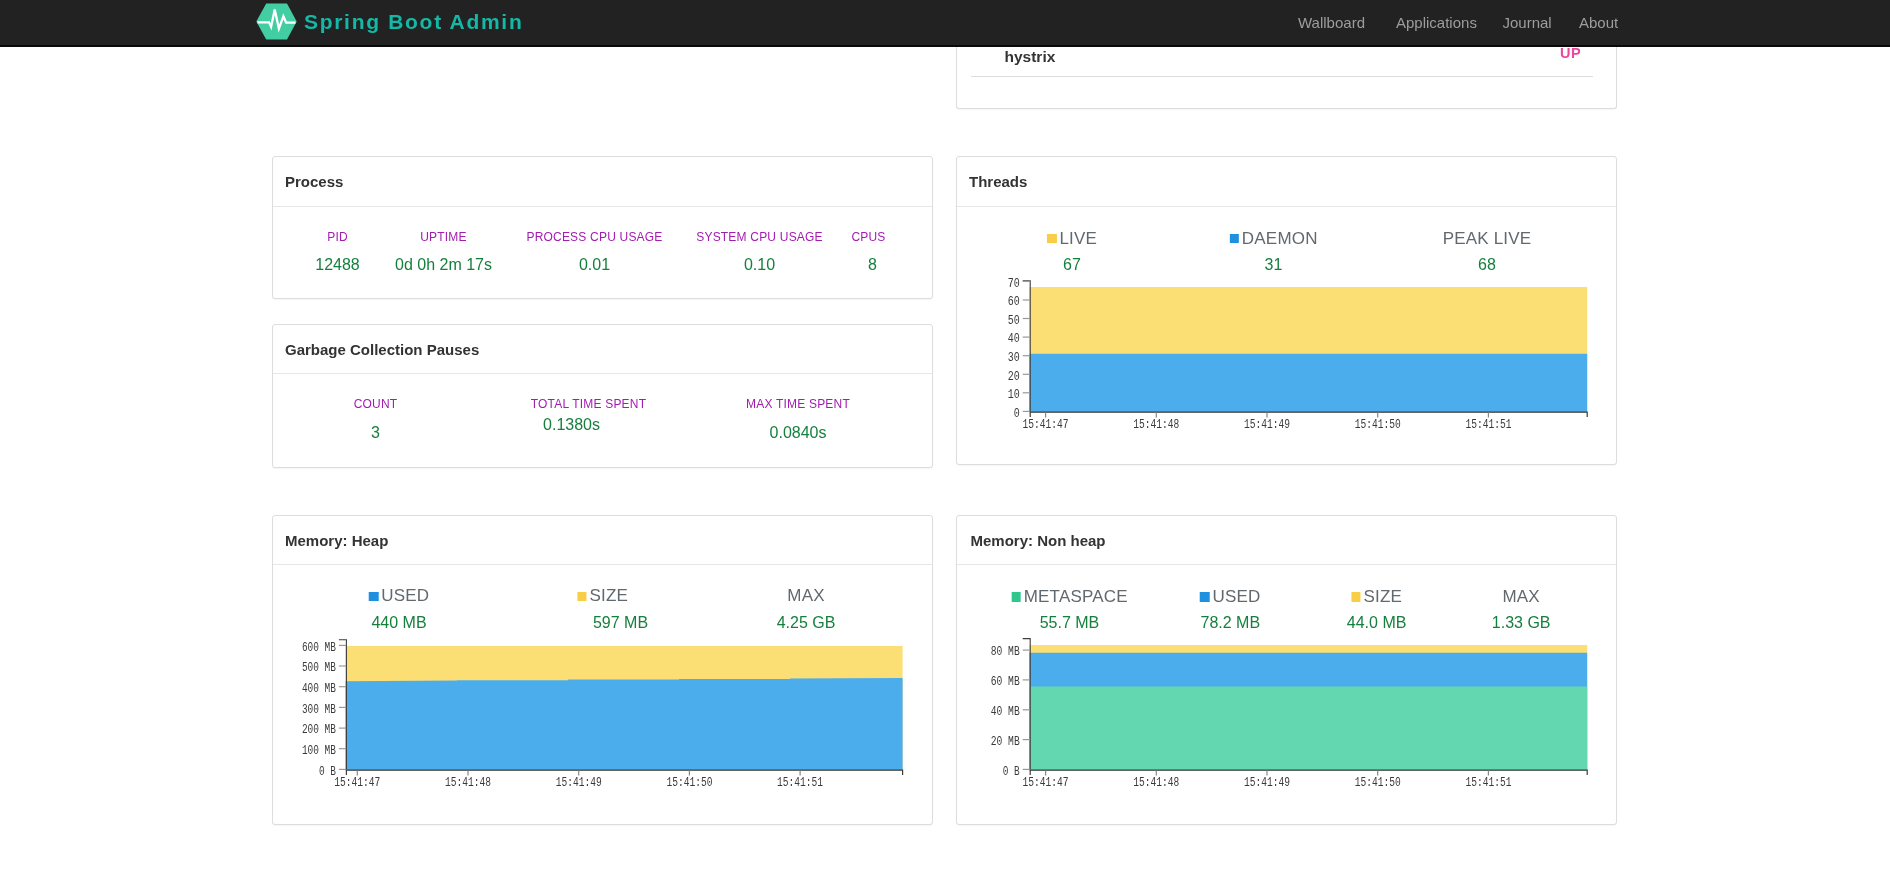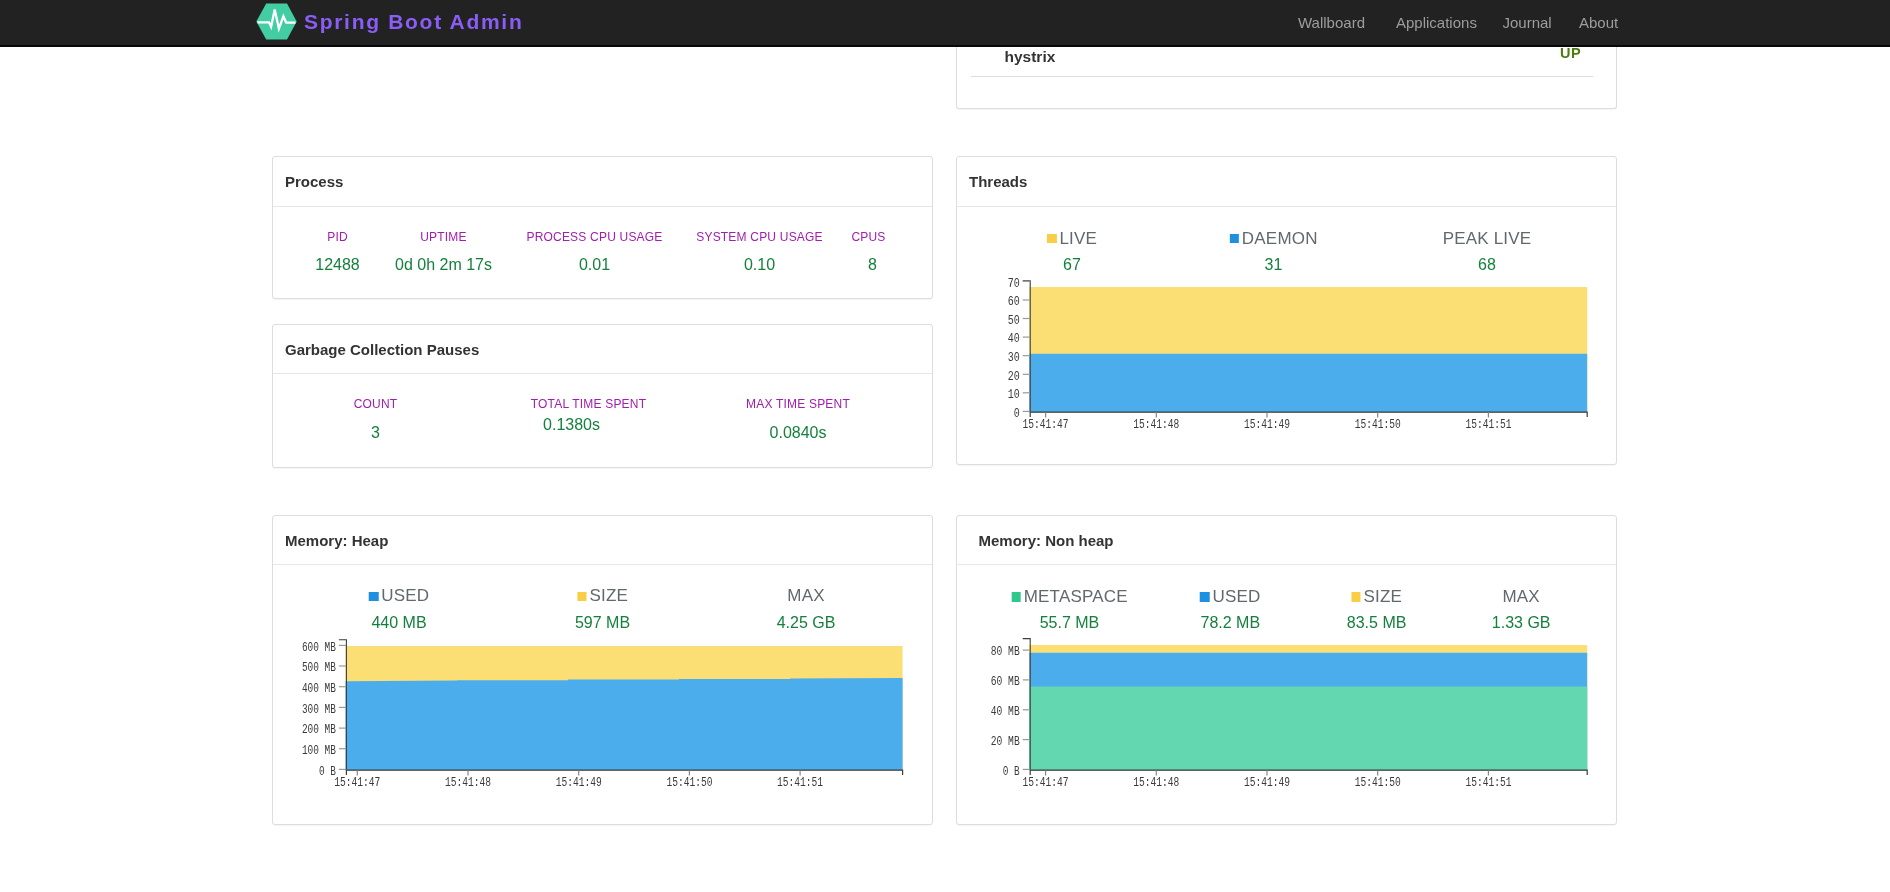--- a/index.html
+++ b/index.html
@@ -7,26 +7,26 @@
 .ptitle{position:absolute;transform:translateY(-50%);font-size:15px;font-weight:bold;color:#333;white-space:nowrap}
 .psep{position:absolute;left:0;right:0;height:1px;background:#e7e7e7}
 .cc{position:absolute;transform:translate(-50%,-50%);white-space:nowrap}
 .lab{font-size:12px;letter-spacing:0.2px;color:#a21caf}
 .val{font-size:16px;color:#15803d}
 .leg{position:absolute;transform:translate(-50%,-50%);white-space:nowrap;display:flex;align-items:center}
 .sq{width:9.5px;height:9.5px;display:inline-block;margin-right:3px}
 .legt{font-size:17px;letter-spacing:0.2px;color:#61686e}
 .navbar{position:absolute;left:0;top:0;width:1890px;height:45px;background:#222;border-bottom:2px solid #090909;z-index:10}
 .navlink{position:absolute;top:22px;transform:translateY(-50%);font-size:15px;color:#9d9d9d;white-space:nowrap}
-.brand{position:absolute;left:304px;top:21.5px;transform:translateY(-50%);font-size:21px;font-weight:bold;color:#8b5cf6;white-space:nowrap;letter-spacing:1.7px}
+.brand{position:absolute;left:304px;top:21.5px;transform:translateY(-50%);font-size:21px;font-weight:bold;color:#14b8a6;white-space:nowrap;letter-spacing:1.7px}
 </style></head><body>
 
 <div class="panel" style="left:955.5px;top:20px;width:659px;height:88px;border-top:none;border-radius:0 0 3px 3px">
 <div class="abs" style="left:48px;top:36.5px;transform:translateY(-50%);font-size:15.5px;font-weight:bold;color:#333">hystrix</div>
-<div class="abs" style="left:614px;top:33px;transform:translate(-50%,-50%);font-size:14.5px;font-weight:bold;color:#4d7c0f;letter-spacing:0.5px">UP</div>
+<div class="abs" style="left:614px;top:33px;transform:translate(-50%,-50%);font-size:14.5px;font-weight:bold;color:#ec4899;letter-spacing:0.5px">UP</div>
 <div class="abs" style="left:14.5px;top:56px;width:622px;height:1px;background:#ddd"></div>
 </div>
 <div class="navbar">
 <svg style="position:absolute;left:255.5px;top:2.5px" width="41" height="37" viewBox="0 0 41 37">
 <polygon points="0.3,18.6 10.2,0.4 31.0,0.4 40.7,18.6 31.0,36.6 10.2,36.6" fill="#42cda2"></polygon>
 <polyline points="1.5,19.3 13.0,19.3 15.1,23.9 18.7,6.4 22.9,25.6 27.4,13.3 30.2,19.6 39.5,19.6" fill="none" stroke="#fff" stroke-width="2.3" stroke-linejoin="miter" stroke-linecap="butt"></polyline>
 </svg>
 <div class="brand">Spring Boot Admin</div>
 <div class="navlink" style="left:1298px">Wallboard</div>
 <div class="navlink" style="left:1396px">Applications</div>
@@ -112,21 +112,21 @@
     <div class="psep" style="top:48.7px"></div>
 <div class="leg" style="left:126.5px;top:80.5px">
       <span class="sq" style="background:#1e90e0"></span>
       <span class="legt">USED</span>
     </div>
 <div class="cc val" style="left:126.5px;top:107.5px">440 MB</div>
 <div class="leg" style="left:330px;top:80.5px">
       <span class="sq" style="background:#f7ce46"></span>
       <span class="legt">SIZE</span>
     </div>
-<div class="cc val" style="left:330px;top:107.5px">597 MB</div>
+<div class="cc val" style="left:348px;top:107.5px">597 MB</div>
 <div class="leg" style="left:533.5px;top:80.5px">
       <span class="legt">MAX</span>
     </div>
 <div class="cc val" style="left:533.5px;top:107.5px">4.25 GB</div>
 </div>
 <svg style="position:absolute;left:261px;top:628px" width="680" height="175" viewBox="0 0 680 175">
     <polygon points="84.6,18.0 641.6,18.0 641.6,142.2 84.6,142.2" fill="#fbdf74"></polygon>
     <polygon points="84.6,53.3 196,52.6 196,52.2 307,52.2 307,51.6 418,51.6 418,51.0 529,51.0 529,50.4 641.6,49.9 641.6,142.2 84.6,142.2" fill="#4caded"></polygon>
     <path d="M77.9 11.8 H85.4 V141.4" fill="none" stroke="#3c3c3c" stroke-width="1.1"></path>
     <line x1="77.9" y1="17.4" x2="85.1" y2="17.4" stroke="#999" stroke-width="1.2"></line>
@@ -149,37 +149,37 @@
     <line x1="317.7" y1="142.4" x2="317.7" y2="147.4" stroke="#888" stroke-width="1.2"></line>
     <line x1="428.4" y1="142.4" x2="428.4" y2="147.4" stroke="#888" stroke-width="1.2"></line>
     <line x1="539.1" y1="142.4" x2="539.1" y2="147.4" stroke="#888" stroke-width="1.2"></line>
     <text x="96.3" y="158.3" text-anchor="middle" textLength="46" lengthAdjust="spacingAndGlyphs" font-family="&quot;Liberation Mono&quot;, monospace" font-size="12" fill="#3a3a3a">15:41:47</text>
     <text x="207.0" y="158.3" text-anchor="middle" textLength="46" lengthAdjust="spacingAndGlyphs" font-family="&quot;Liberation Mono&quot;, monospace" font-size="12" fill="#3a3a3a">15:41:48</text>
     <text x="317.7" y="158.3" text-anchor="middle" textLength="46" lengthAdjust="spacingAndGlyphs" font-family="&quot;Liberation Mono&quot;, monospace" font-size="12" fill="#3a3a3a">15:41:49</text>
     <text x="428.4" y="158.3" text-anchor="middle" textLength="46" lengthAdjust="spacingAndGlyphs" font-family="&quot;Liberation Mono&quot;, monospace" font-size="12" fill="#3a3a3a">15:41:50</text>
     <text x="539.1" y="158.3" text-anchor="middle" textLength="46" lengthAdjust="spacingAndGlyphs" font-family="&quot;Liberation Mono&quot;, monospace" font-size="12" fill="#3a3a3a">15:41:51</text>
   </svg>
 <div class="panel" style="left:955.5px;top:514.8px;width:659px;height:308px">
-    <div class="ptitle" style="left:22px;top:24.2px">Memory: Non heap</div>
+    <div class="ptitle" style="left:14px;top:24.2px">Memory: Non heap</div>
     <div class="psep" style="top:48.7px"></div>
 <div class="leg" style="left:113px;top:81.4px">
       <span class="sq" style="background:#30c78f"></span>
       <span class="legt">METASPACE</span>
     </div>
 <div class="cc val" style="left:113px;top:107.1px">55.7 MB</div>
 <div class="leg" style="left:273.8px;top:81.4px">
       <span class="sq" style="background:#1e90e0"></span>
       <span class="legt">USED</span>
     </div>
 <div class="cc val" style="left:273.8px;top:107.1px">78.2 MB</div>
 <div class="leg" style="left:420.1px;top:81.4px">
       <span class="sq" style="background:#f7ce46"></span>
       <span class="legt">SIZE</span>
     </div>
-<div class="cc val" style="left:420.1px;top:107.1px">83.5 MB</div>
+<div class="cc val" style="left:420.1px;top:107.1px">44.0 MB</div>
 <div class="leg" style="left:564.7px;top:81.4px">
       <span class="legt">MAX</span>
     </div>
 <div class="cc val" style="left:564.7px;top:107.1px">1.33 GB</div>
 </div>
 <svg style="position:absolute;left:945px;top:628px" width="680" height="175" viewBox="0 0 680 175">
     <polygon points="84.4,16.9 642.2,16.9 642.2,142.2 84.4,142.2" fill="#fbdf74"></polygon>
     <polygon points="84.4,24.8 642.2,24.8 642.2,142.2 84.4,142.2" fill="#4caded"></polygon>
     <polygon points="84.4,58.4 642.2,58.4 642.2,142.2 84.4,142.2" fill="#63d7b0"></polygon>
     <path d="M77.7 10.6 H85.2 V141.4" fill="none" stroke="#3c3c3c" stroke-width="1.1"></path>

